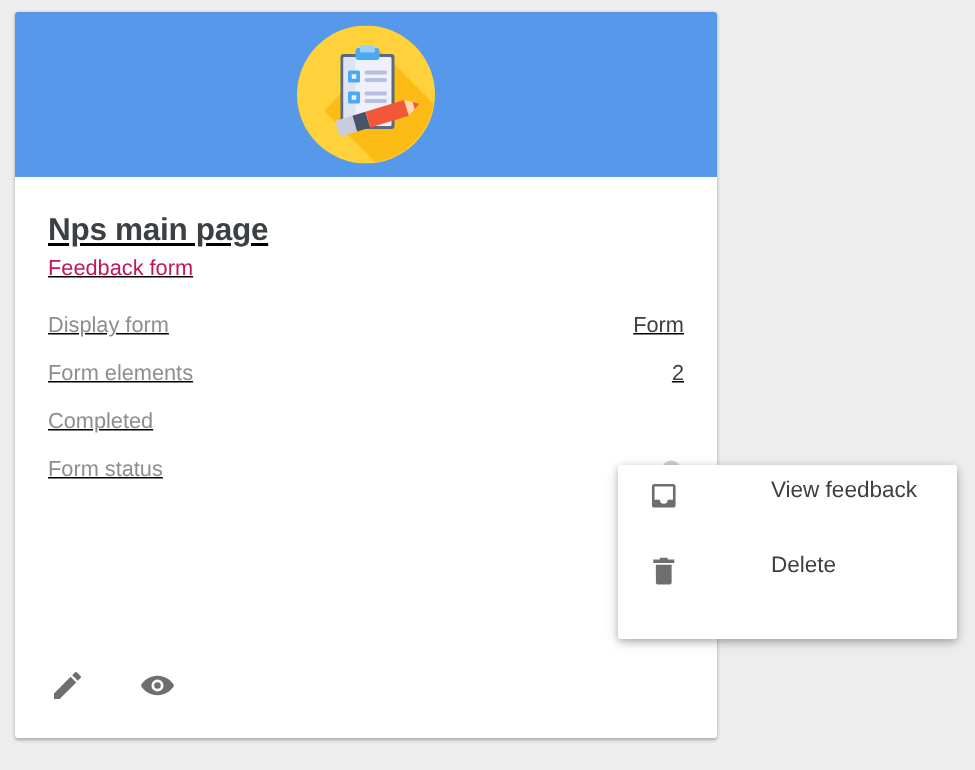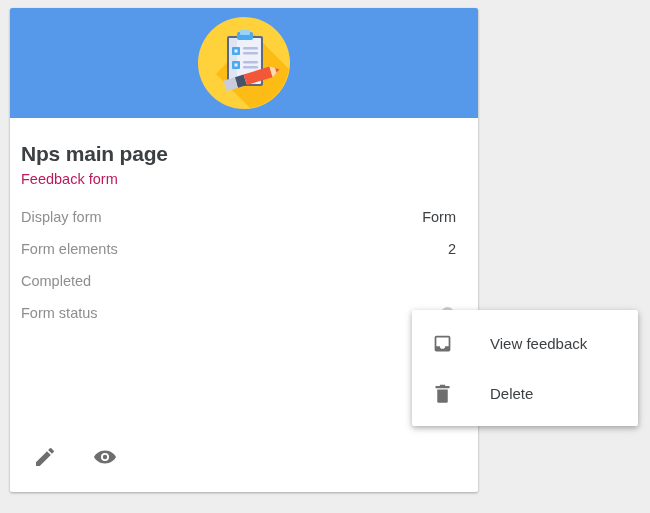--- a/index.html
+++ b/index.html
@@ -36,21 +36,22 @@
     justify-content: center;
   }
 
   .form-illustration {
     width: 92px;
     height: 92px;
     position: relative;
   }
 
   .card-body {
-    padding: 24px 22px 0 11px;
+    padding: 24px 22px 0 22px;
+    text-decoration: underline;
   }
 
   .card-title {
     font-size: 21px;
     font-weight: bold;
     color: #3c4043;
     letter-spacing: -0.2px;
     margin: 0 0 5px 0;
     line-height: 1.15;
   }
@@ -118,24 +119,24 @@
     width: 226px;
     background: #ffffff;
     border-radius: 2px;
     box-shadow: 0 2px 5px rgba(0,0,0,0.22), 0 2px 10px rgba(0,0,0,0.14);
     padding: 8px 0;
     z-index: 10;
   }
 
   .menu-item {
     display: flex;
-    align-items: center;
     height: 50px;
     padding: 0 0 0 20px;
     cursor: pointer;
+    gap: 24px;
   }
 
   .menu-icon {
     width: 30px;
     height: 24px;
     display: flex;
     align-items: center;
     justify-content: flex-start;
     flex: none;
   }

